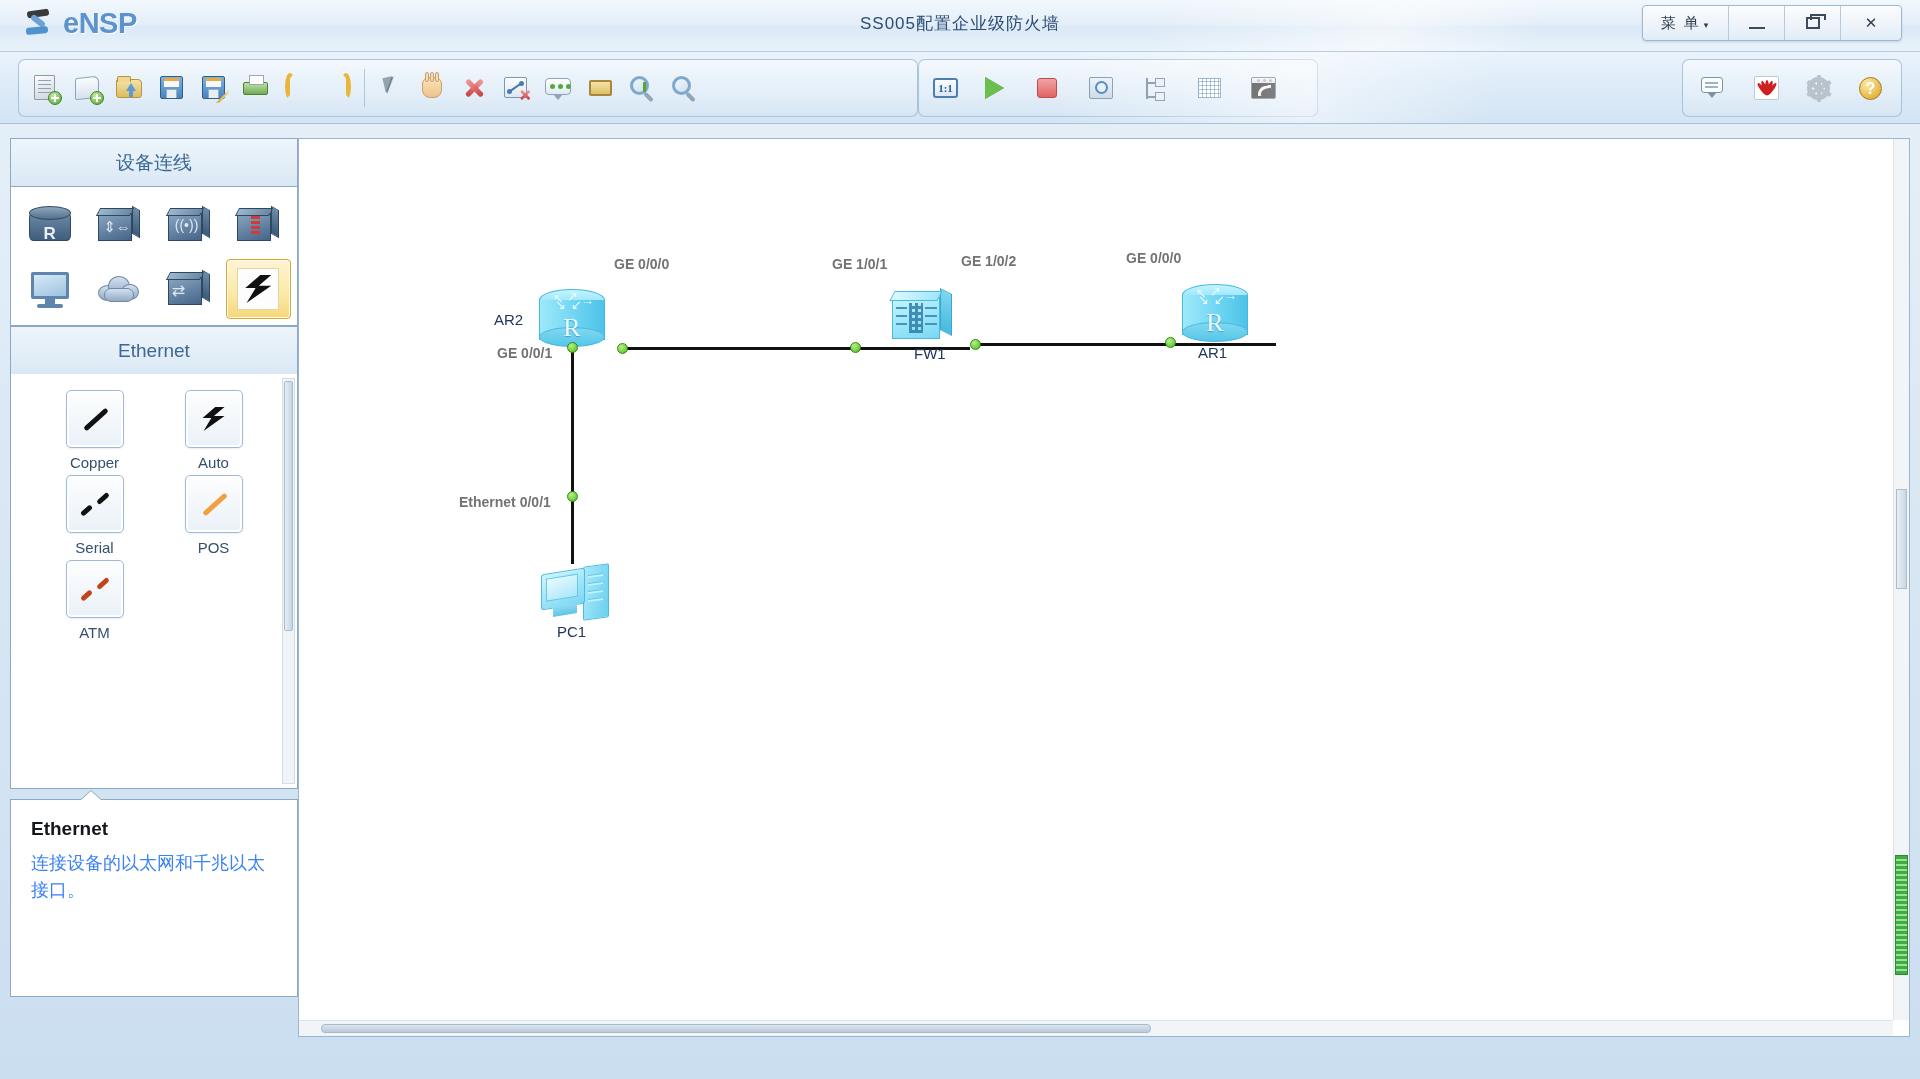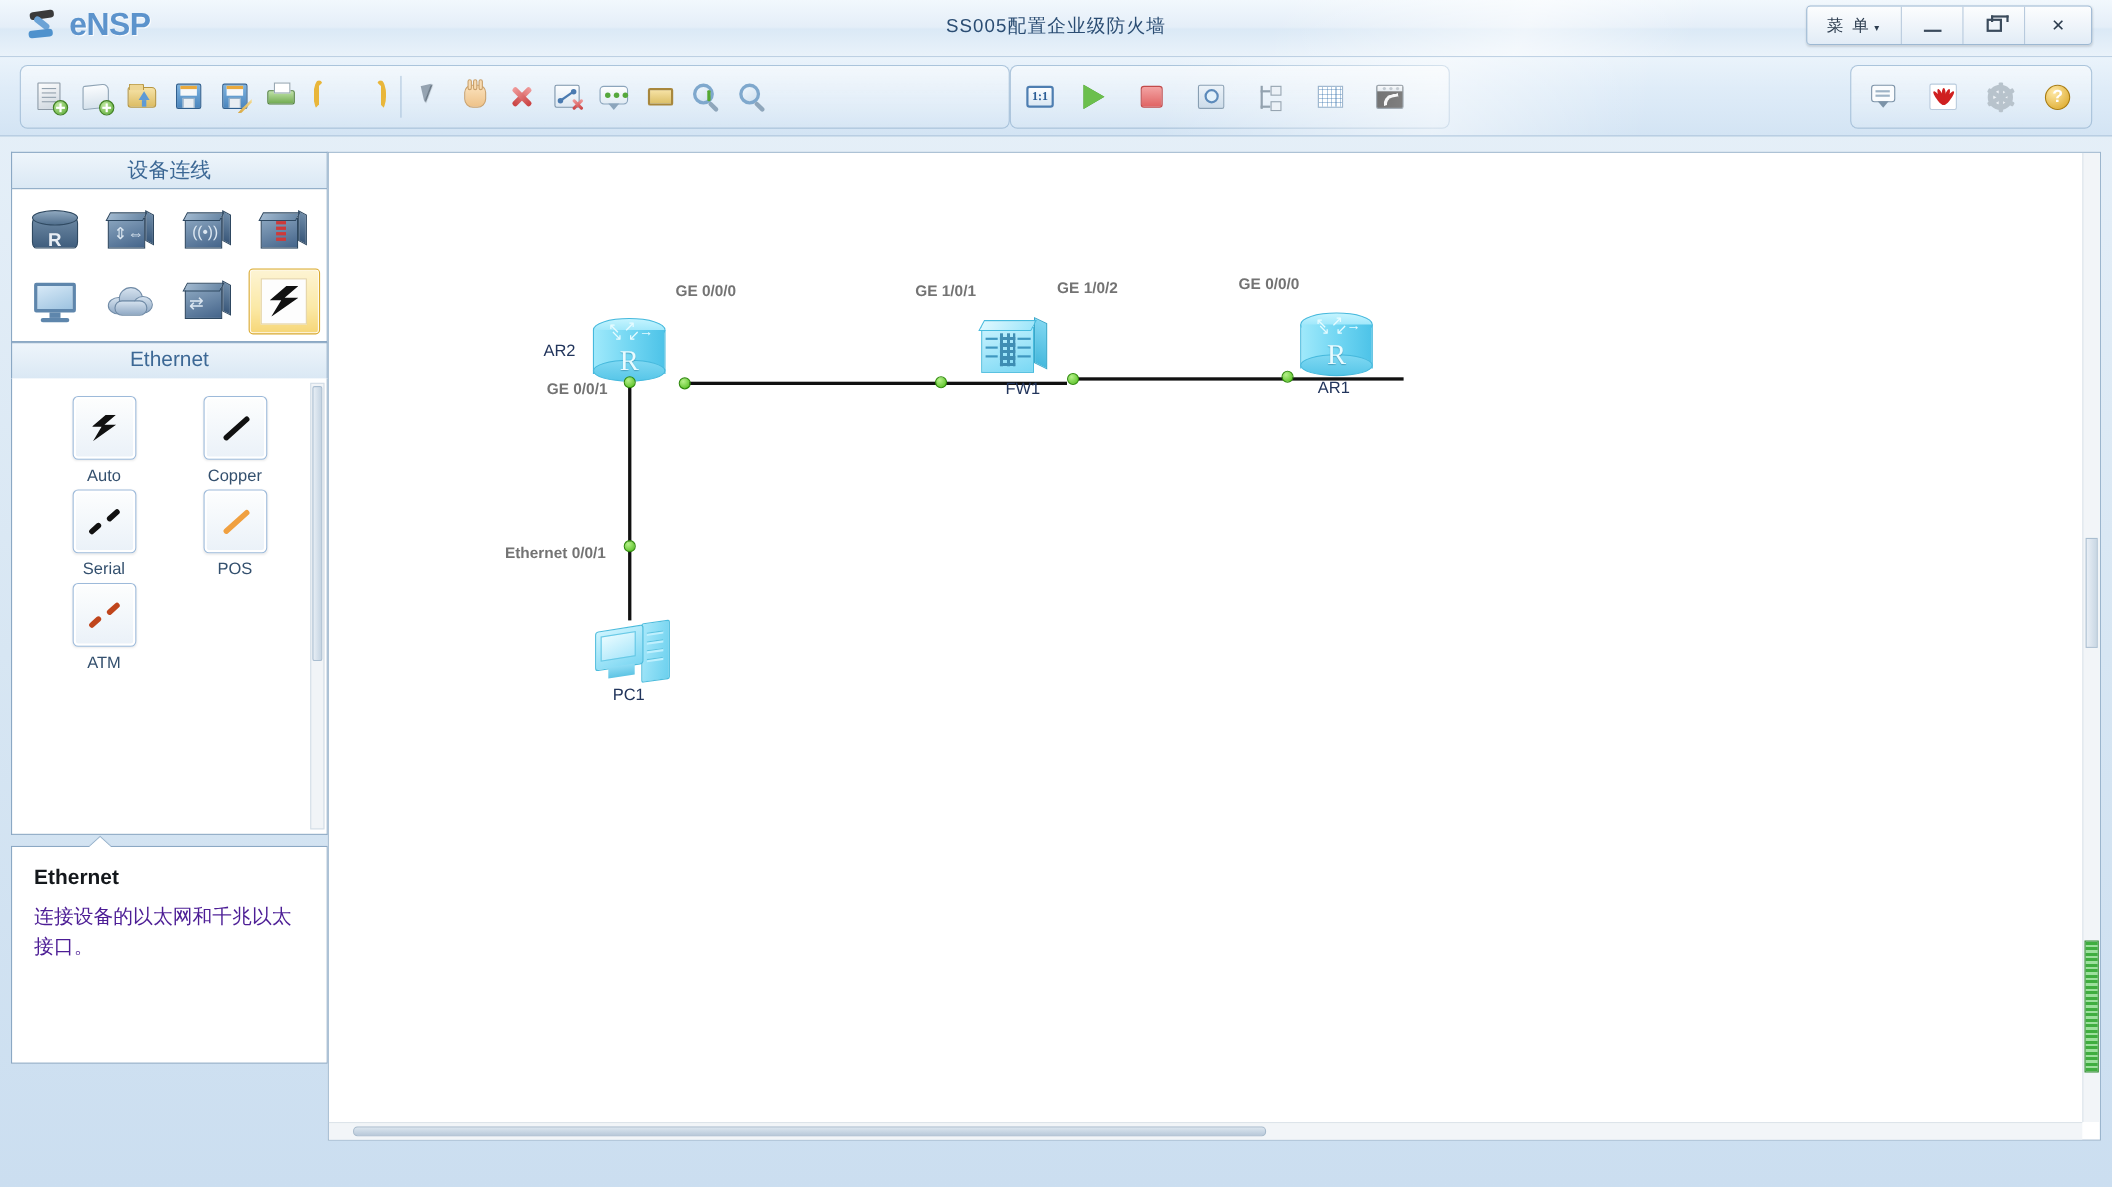--- a/index.html
+++ b/index.html
@@ -256,21 +256,21 @@
     position:absolute;left:4px;top:4px;width:23px;height:23px;border-radius:50%;
     background:radial-gradient(circle at 35% 28%,#ffe9a8,#d9a21c);border:1px solid #a87c12;
     color:#fff;font-weight:bold;font-size:16px;display:flex;align-items:center;justify-content:center;
   }
 
   
   #leftpanel{
     position:absolute; left:10px; top:138px; width:288px; height:898px;
   }
   .panel-header{
-    height:33px; display:flex; align-items:center; justify-content:center;
+    height:48px; display:flex; align-items:center; justify-content:center;
     background: linear-gradient(180deg,#eef5fb,#dae8f4);
     border:1px solid #8ba8c4; border-bottom:none;
     color:#3c6895; font-size:19px;
   }
   #devrow-box{
     border:1px solid #8ba8c4; background:#fff; padding:8px 6px 6px;
   }
   .devgrid{ display:grid; grid-template-columns:repeat(4,1fr); gap:4px; }
   .devcell{
     height:60px; display:flex; align-items:center; justify-content:center; border-radius:4px;
@@ -366,21 +366,21 @@
   #info-panel{
     margin-top:10px; border:1px solid #8ba8c4; background:#fff; height:198px; position:relative;
     padding:18px 20px;
   }
   #info-panel::before{
     content:""; position:absolute; left:70px; top:-9px; width:0;height:0;
     border-left:10px solid transparent;border-right:10px solid transparent;border-bottom:9px solid #fff;
     filter: drop-shadow(0 -1px 0 #8ba8c4);
   }
   #info-title{ font-size:19px; font-weight:bold; color:#14181c; margin-bottom:10px;}
-  #info-desc{ font-size:18px; color:#4c1d95; line-height:1.5; }
+  #info-desc{ font-size:18px; color:#3b82f6; line-height:1.5; }
 
   
   #canvas-wrap{
     position:absolute; left:298px; top:138px; right:10px; bottom:42px;
     background:#fff; border:1px solid #9bb5cd;
   }
   #canvas{
     position:absolute; left:0; top:0; right:16px; bottom:16px; overflow:hidden; background:#fff;
   }
   #hscroll{
@@ -828,31 +828,31 @@
         </div>
       </div>
     </div>
 
     <div class="panel-header" style="border-top:1px solid #8ba8c4;">Ethernet</div>
 
     <div id="cable-area">
       <div class="cable-grid">
         <div class="cable-item">
           <div class="cable-btn">
+            <span class="cab-line">
+              <span class="seg" style="left:3px;top:15px;width:30px;height:5px;background:#111;transform:rotate(-42deg)"></span>
+            </span>
+          </div>
+          <div class="cable-label">Copper</div>
+        </div>
+        <div class="cable-item">
+          <div class="cable-btn">
             <span class="bolt" style="width:22px;height:24px"></span>
           </div>
           <div class="cable-label">Auto</div>
-        </div>
-        <div class="cable-item">
-          <div class="cable-btn">
-            <span class="cab-line">
-              <span class="seg" style="left:3px;top:15px;width:30px;height:5px;background:#111;transform:rotate(-42deg)"></span>
-            </span>
-          </div>
-          <div class="cable-label">Copper</div>
         </div>
         <div class="cable-item">
           <div class="cable-btn">
             <span class="cab-line">
               <span class="seg" style="left:2px;top:21px;width:13px;height:5px;background:#111;transform:rotate(-42deg)"></span>
               <span class="seg" style="left:18px;top:9px;width:14px;height:5px;background:#111;transform:rotate(-42deg)"></span>
             </span>
           </div>
           <div class="cable-label">Serial</div>
         </div>

